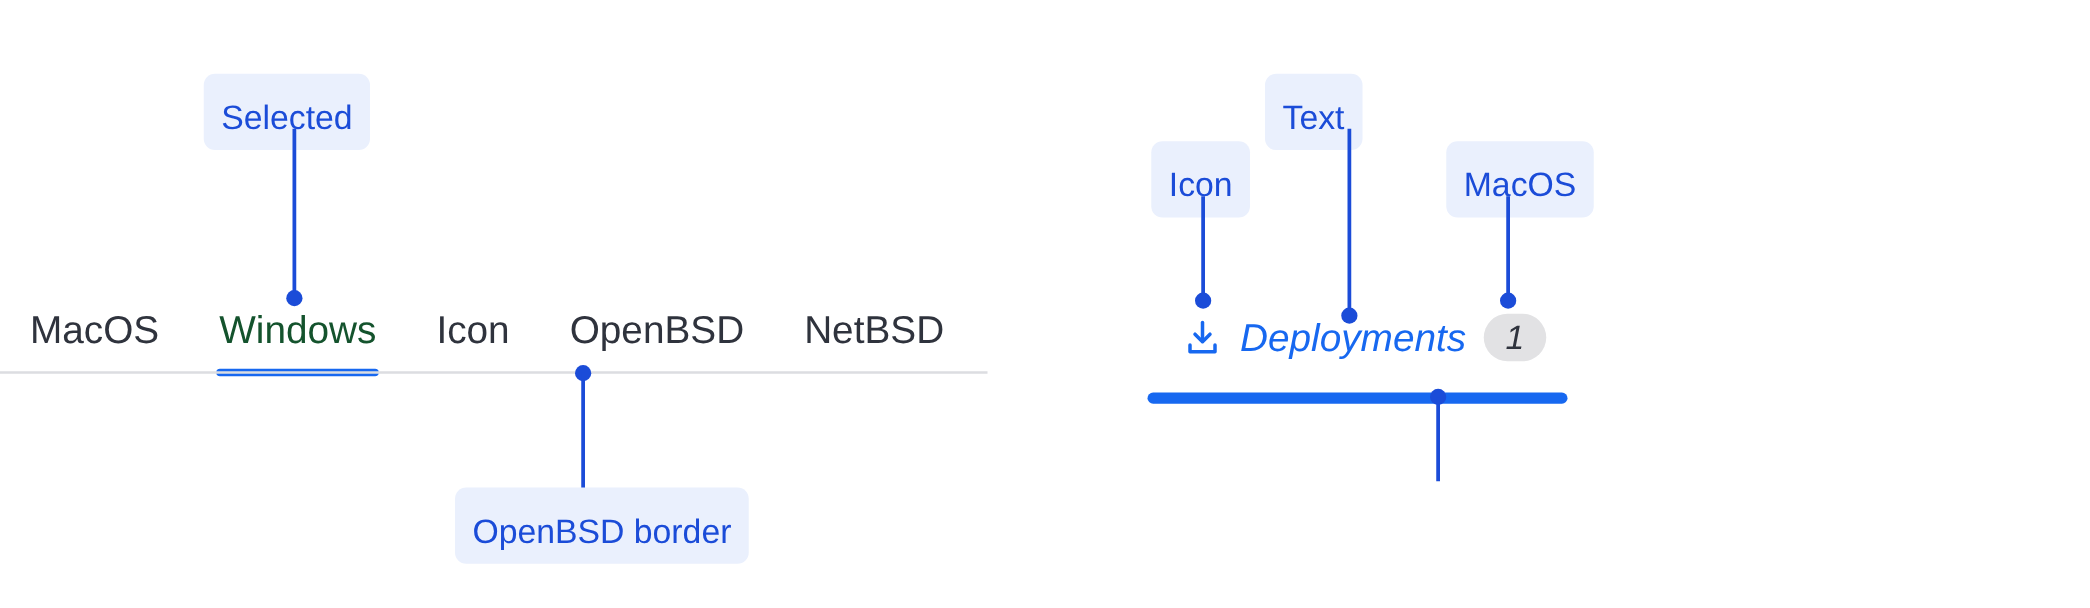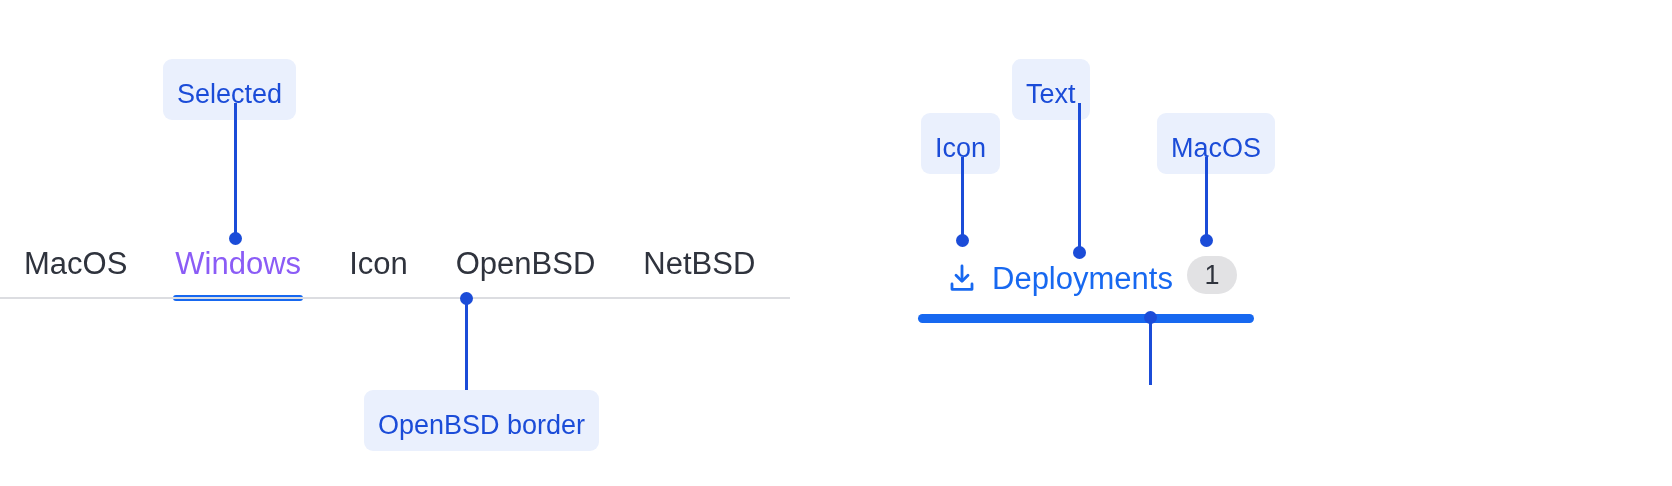--- a/index.html
+++ b/index.html
@@ -64,21 +64,21 @@
     font-size: 31px;
     line-height: 1;
     color: #2f333d;
     padding: 0 24px 22px 24px;
     white-space: nowrap;
     background: transparent;
     border: none;
     font-family: "Liberation Sans", sans-serif;
   }
   .tab.selected {
-    color: #8b5cf6;
+    color: #14532d;
   }
   .tab.selected::after {
     content: "";
     position: absolute;
     left: 22px;
     right: 22px;
     bottom: 0;
     height: 6px;
     border-radius: 3px;
     background: #1768f0;
@@ -93,24 +93,25 @@
   }
 
   
   #right-tab {
     position: absolute;
     left: 918px;
     top: 246px;
   }
   .rtab-row {
     display: flex;
-    align-items: flex-end;
+    align-items: center;
     gap: 14px;
     padding: 0 28px 0 28px;
     height: 48px;
+    font-style: italic;
   }
   .rtab-icon {
     display: block;
     width: 32px;
     height: 32px;
     color: #1768f0;
   }
   .rtab-label {
     font-size: 31px;
     line-height: 1;

